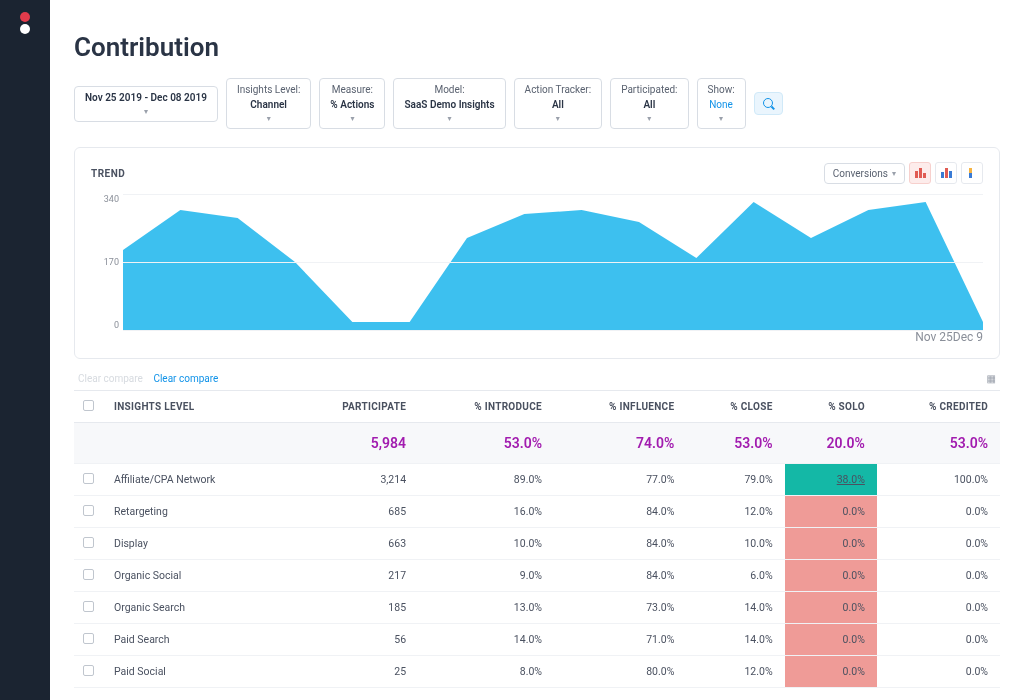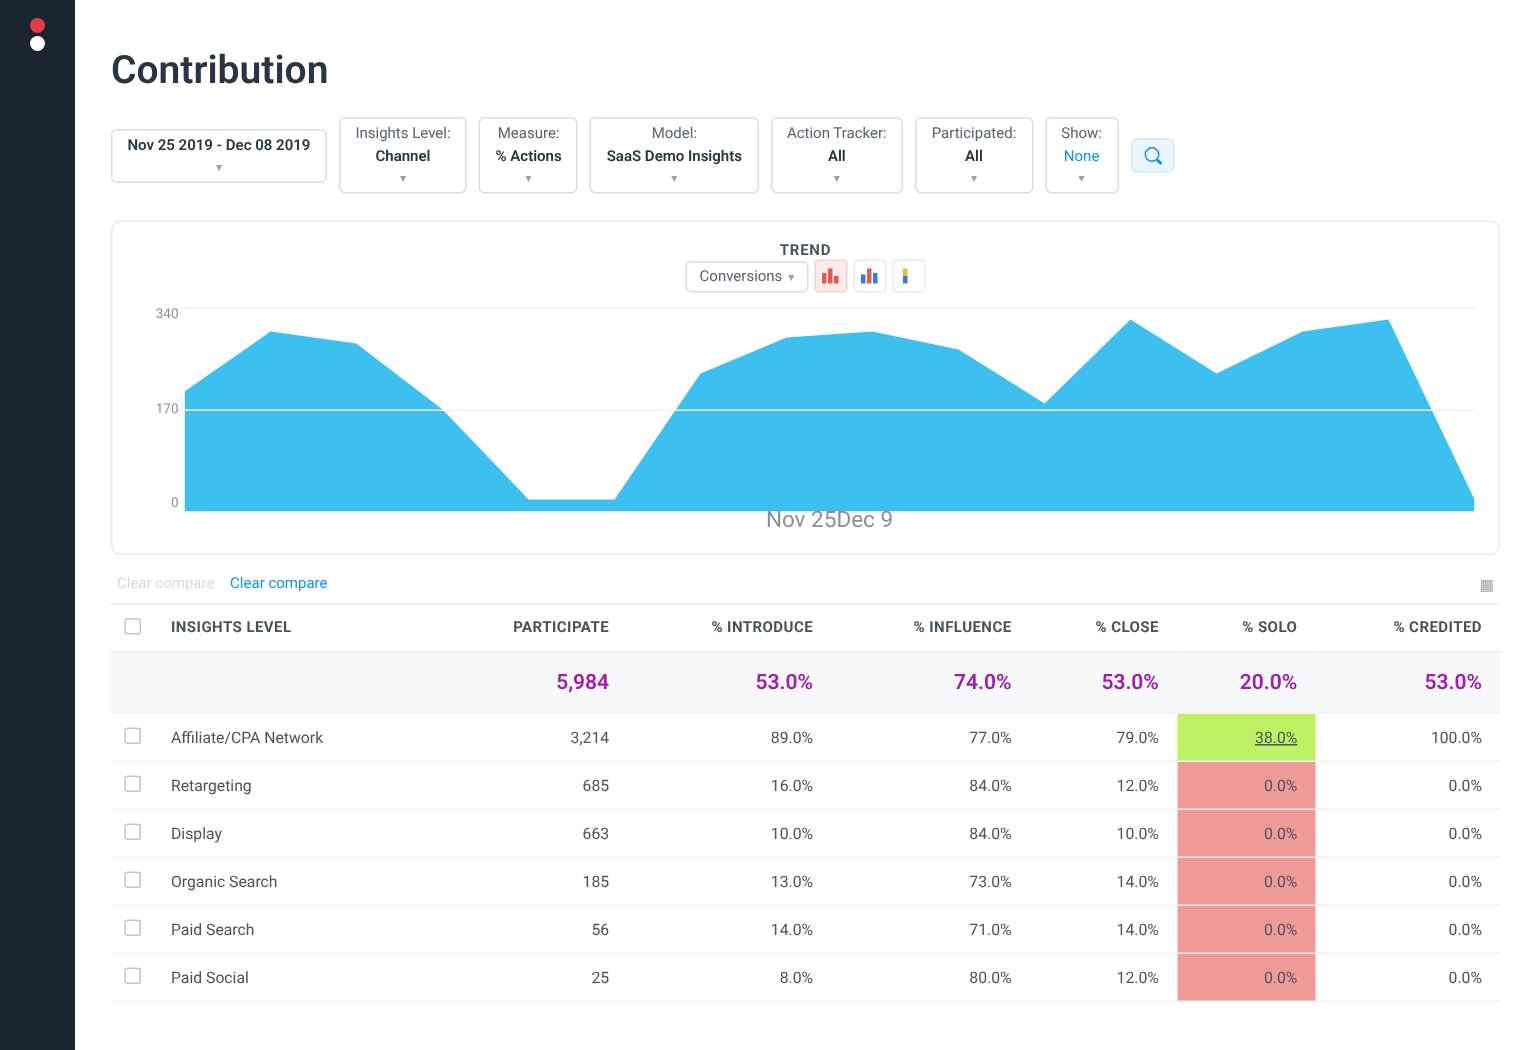--- a/index.html
+++ b/index.html
@@ -10,43 +10,43 @@
 .logo-bot { width: 10px; height: 10px; border-radius: 50%; background: #fff; }
 .main { flex: 1; padding: 32px 24px; overflow: auto; }
 h1.title { font-size: 26px; font-weight: 600; color: #2a3445; margin-bottom: 16px; }
 .filters { display: flex; flex-wrap: wrap; gap: 8px; margin-bottom: 18px; align-items: center; }
 .pill { border: 1px solid #d8dde4; border-radius: 4px; padding: 5px 10px; font-size: 10px; color: #5a6270; background: #fff; display: inline-flex; align-items: center; gap: 4px; cursor: pointer; flex-direction: column; }
 .pill .b { font-weight: 600; color: #2a3445; }
 .pill .link { color: #1293e8; font-weight: 400; }
 .pill.search { background: #eaf5fd; border-color: #d0e9f8; padding: 5px 8px; }
 .chev { font-size: 8px; color: #9aa0ab; }
 .card { border: 1px solid #e6e9ee; border-radius: 6px; padding: 14px 16px; margin-bottom: 14px; position: relative; }
-.card-head { display: flex; justify-content: space-between; align-items: center; margin-bottom: 10px; flex-direction: column; }
+.card-head { display: flex; justify-content: space-between; align-items: center; margin-bottom: 10px; }
 .card-title { font-size: 10px; font-weight: 700; color: #4a5160; letter-spacing: .5px; }
 .chart-toggle { display: flex; gap: 4px; align-items: center; }
 .ct-pill { border: 1px solid #d8dde4; border-radius: 4px; padding: 4px 8px; font-size: 10px; color: #5a6270; display: inline-flex; align-items: center; gap: 4px; cursor: pointer; }
 .ct-btn { width: 22px; height: 22px; border: 1px solid #e6e9ee; border-radius: 3px; display: flex; align-items: center; justify-content: center; cursor: pointer; }
 .ct-btn.active { background: #fdeceb; border-color: #f7d0cd; }
 .chart-wrap { position: relative; height: 150px; margin-top: 6px; }
 .ylabels { position: absolute; left: 0; top: 0; bottom: 14px; width: 28px; display: flex; flex-direction: column; justify-content: space-between; font-size: 9px; color: #8a8f99; text-align: right; }
 .plot { position: absolute; left: 32px; right: 0; top: 0; bottom: 14px; }
 .grid-line { position: absolute; left: 0; right: 0; border-top: 1px solid #f0f2f5; }
-.xlabels { position: absolute; left: 32px; right: 0; bottom: 0; display: flex; justify-content: center; font-size: 15px; color: #8a8f99; }
+.xlabels { position: absolute; left: 32px; right: 0; bottom: 0; display: flex; justify-content: flex-end; font-size: 12px; color: #8a8f99; }
 svg.area { width: 100%; height: 100%; display: block; }
 .table-tools { display: flex; justify-content: space-between; align-items: flex-start; margin: 10px 4px 6px; font-size: 10px; }
 .tt-left { color: #c7ccd3; }
 .tt-left .clear { color: #1293e8; margin-left: 8px; cursor: pointer; }
 .tt-right { color: #9aa0ab; cursor: pointer; }
 table.data { width: 100%; border-collapse: collapse; font-size: 10.5px; }
 table.data th { text-align: right; padding: 10px 12px; border-top: 1px solid #e6e9ee; border-bottom: 1px solid #e6e9ee; font-size: 10px; font-weight: 700; color: #4a5160; letter-spacing: .3px; }
 table.data th.first, table.data td.first { text-align: left; }
 table.data th.chk, table.data td.chk { width: 28px; text-align: center; padding: 8px 4px; }
 table.data td { text-align: right; padding: 9px 12px; border-bottom: 1px solid #f0f2f5; color: #4a5160; }
 tr.summary td { background: #f7f8fa; font-size: 14px; font-weight: 600; color: #a21caf; padding: 12px; }
-td.hl-orange { background: #bef264; text-decoration: underline; }
+td.hl-orange { background: #14b8a6; text-decoration: underline; }
 td.hl-red { background: #ef9b97; }
 .cbx { width: 11px; height: 11px; border: 1px solid #c0c6ce; border-radius: 2px; display: inline-block; background: #fff; cursor: pointer; }
 .bar-icon { display: inline-flex; gap: 1px; align-items: flex-end; }
 .bar-icon span { width: 3px; display: inline-block; }
 .search-glyph { width: 11px; height: 11px; position: relative; }
 .search-glyph::before { content: ""; position: absolute; width: 8px; height: 8px; border: 1.5px solid #1293e8; border-radius: 50%; left: 0; top: 0; }
 .search-glyph::after { content: ""; position: absolute; width: 4px; height: 1.5px; background: #1293e8; transform: rotate(45deg); right: -1px; bottom: 1px; }
 </style>
 </head>
 <body>
@@ -209,20 +209,30 @@
       <td class="first">Display</td>
       <td>663</td>
       <td>10.0%</td>
       <td>84.0%</td>
       <td>10.0%</td>
       <td class="hl-red">0.0%</td>
       <td>0.0%</td>
           </tr>
           <tr>
             <td class="chk"><span class="cbx"></span></td>
+      <td class="first">Organic Social</td>
+      <td>217</td>
+      <td>9.0%</td>
+      <td>84.0%</td>
+      <td>6.0%</td>
+      <td class="hl-red">0.0%</td>
+      <td>0.0%</td>
+          </tr>
+          <tr>
+            <td class="chk"><span class="cbx"></span></td>
       <td class="first">Organic Search</td>
       <td>185</td>
       <td>13.0%</td>
       <td>73.0%</td>
       <td>14.0%</td>
       <td class="hl-red">0.0%</td>
       <td>0.0%</td>
           </tr>
           <tr>
             <td class="chk"><span class="cbx"></span></td>

